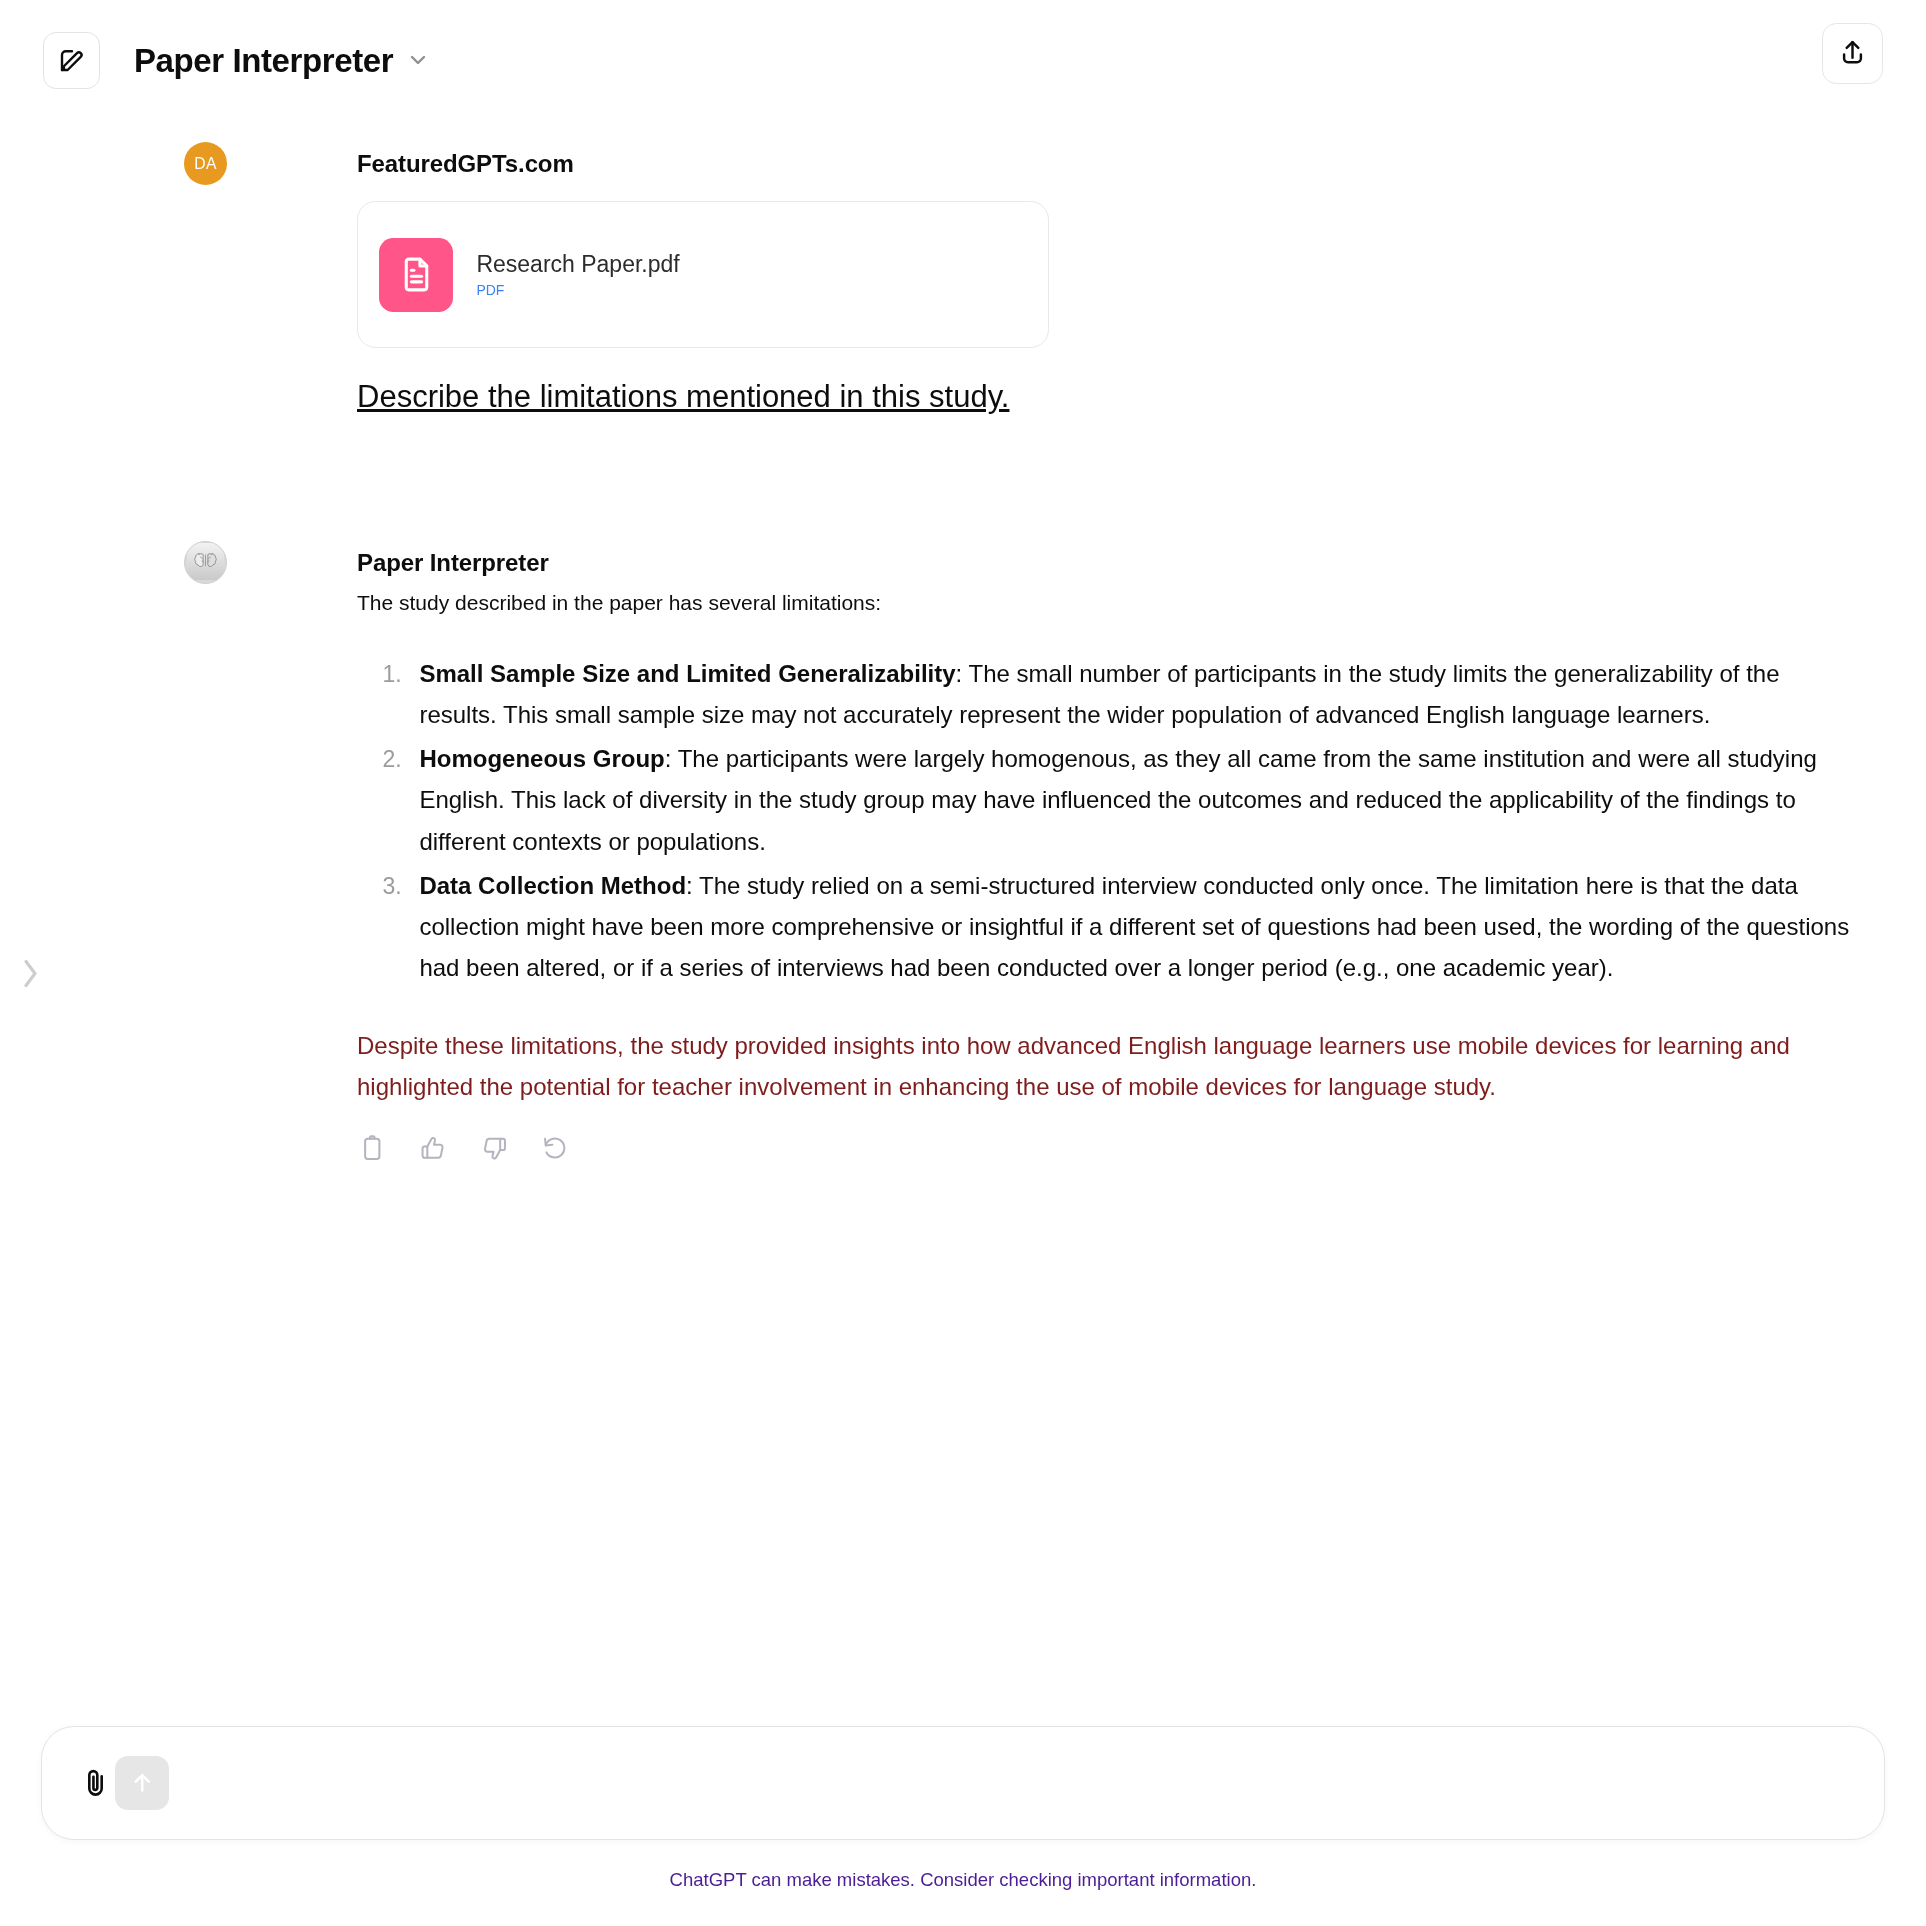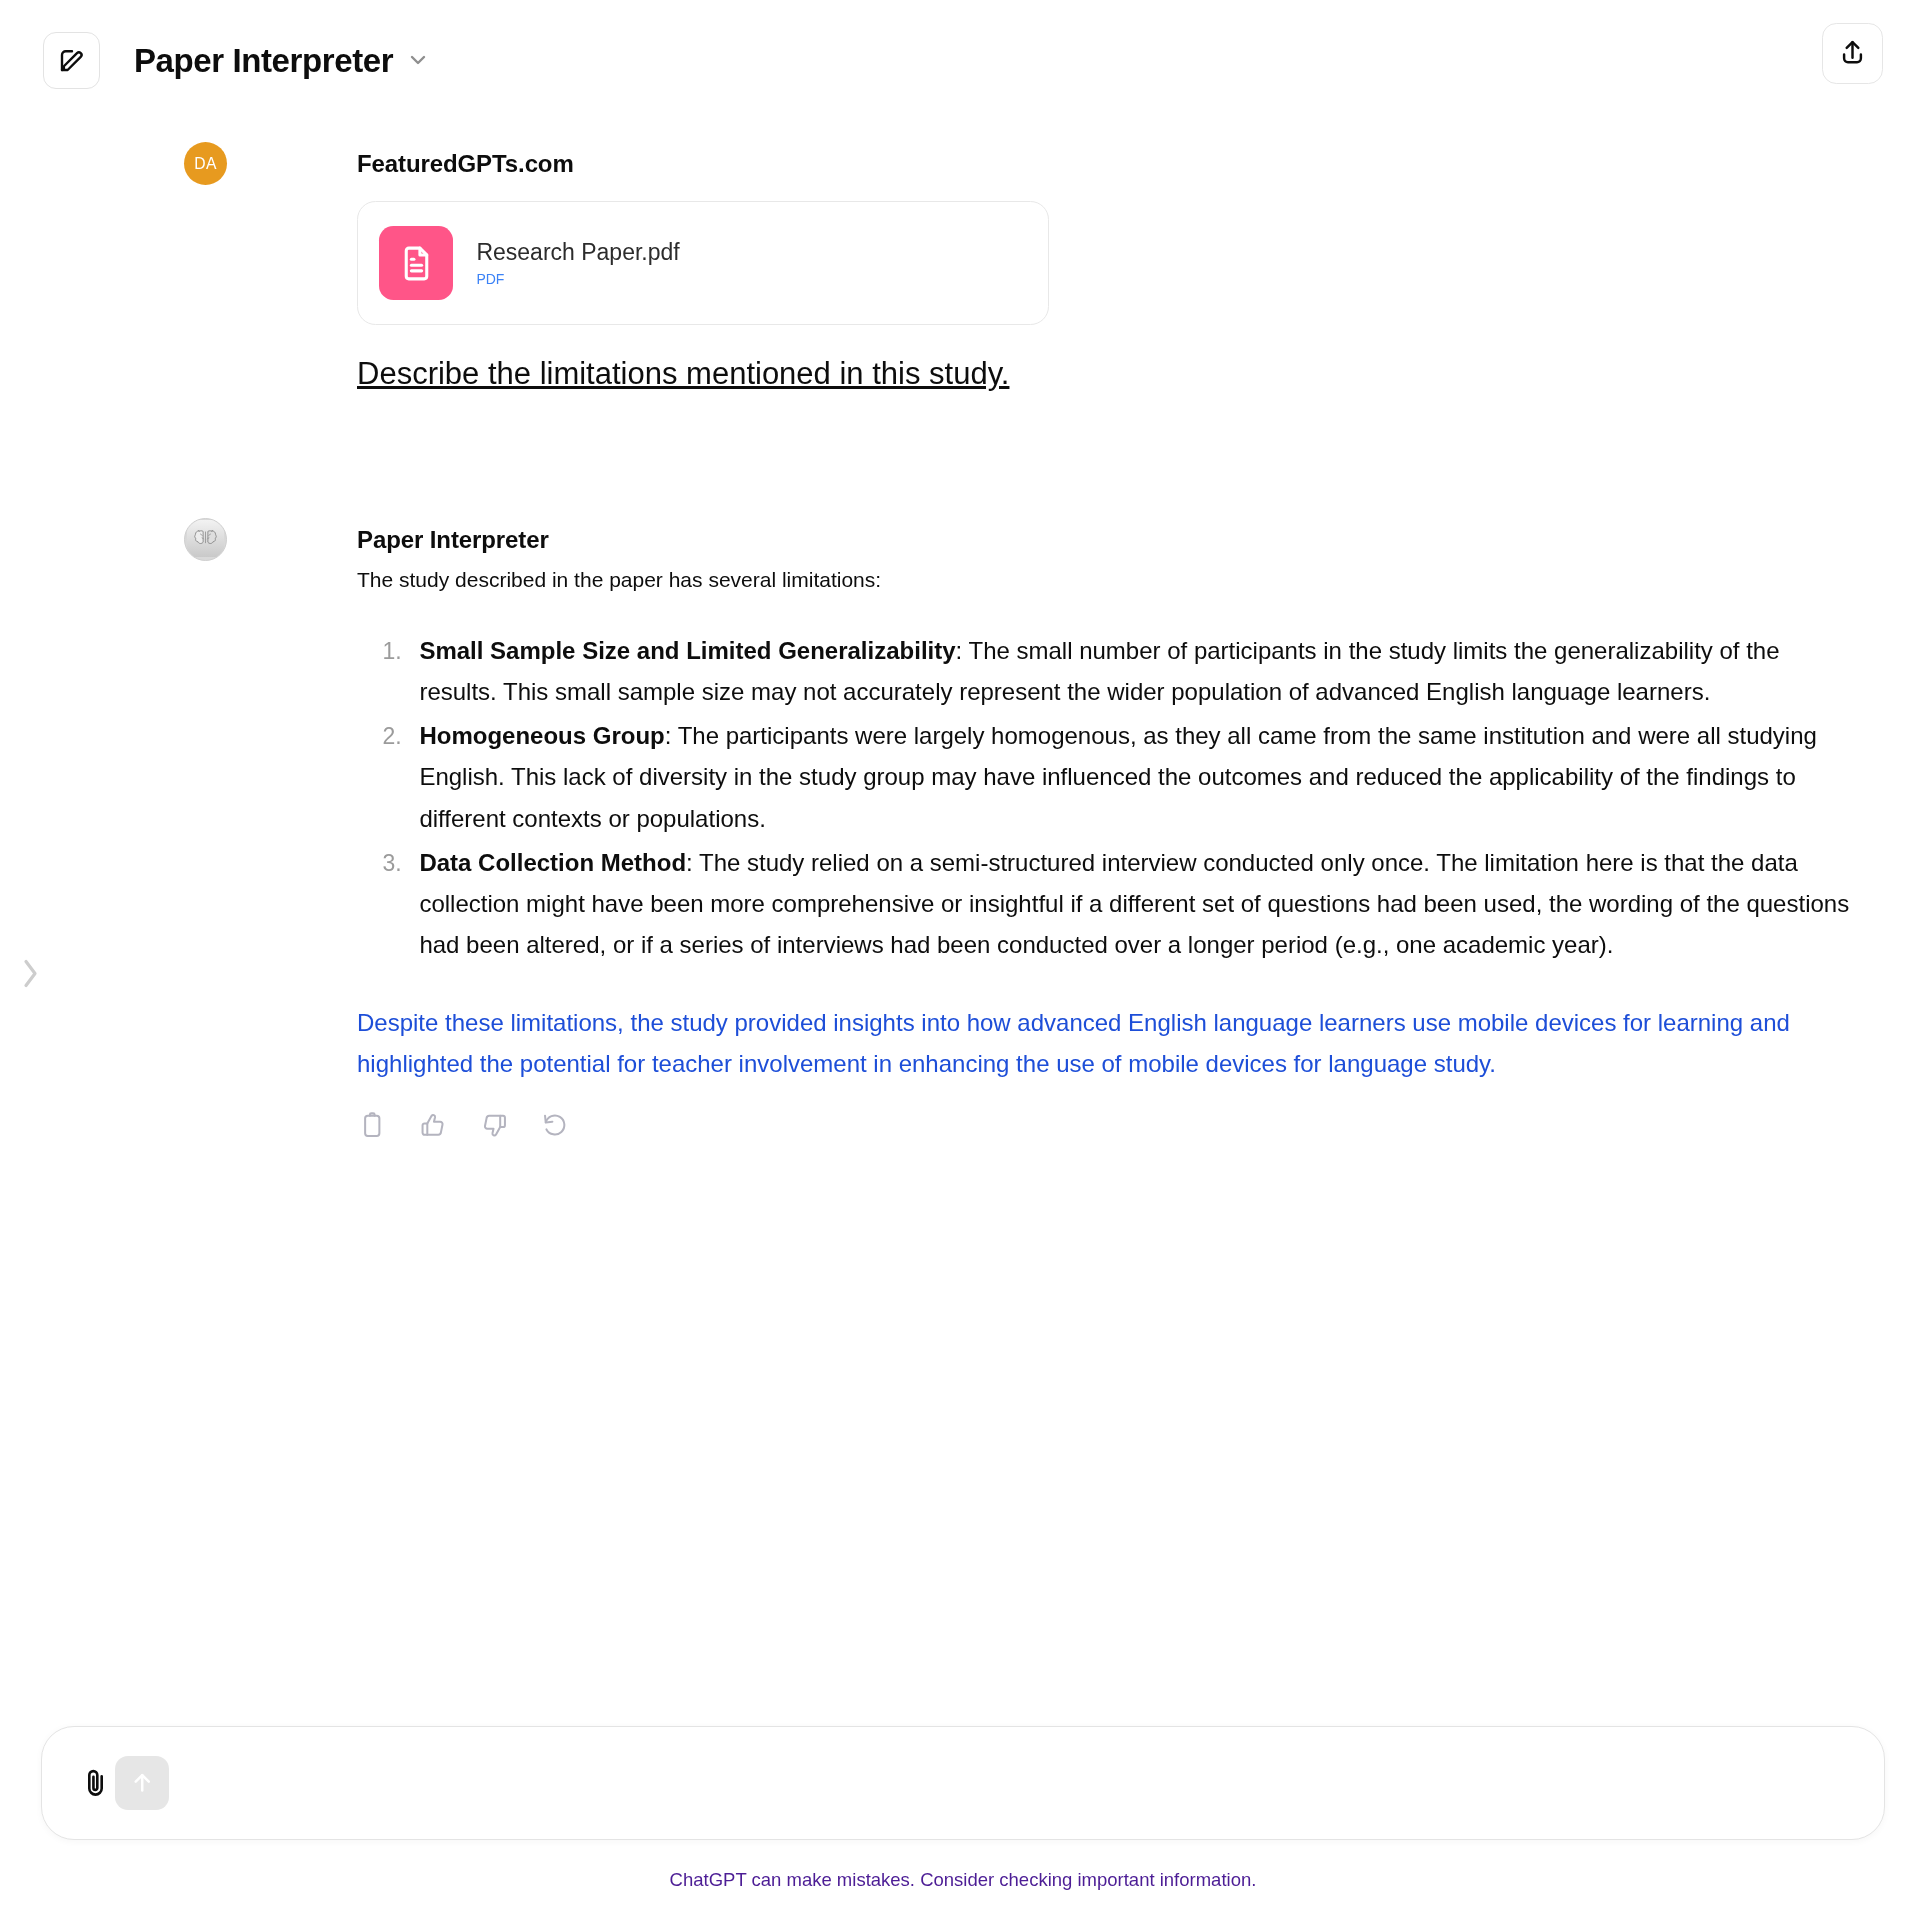--- a/index.html
+++ b/index.html
@@ -100,21 +100,21 @@
     font-weight: 700;
     letter-spacing: -0.1px;
     line-height: 43px;
     color: #0d0d0d;
   }
 
   
   .file-card {
     margin-top: 15.7px;
     width: 692px;
-    height: 124px;
+    height: 147px;
     border: 1.4px solid #e8e8e8;
     border-radius: 18.5px;
     background: #fff;
     display: flex;
     align-items: center;
     padding: 0 21.4px;
     gap: 23px;
     cursor: pointer;
   }
   .file-icon {
@@ -156,21 +156,21 @@
   }
   ol.limitations li::marker {
     color: #9b9b9b;
     font-size: 23px;
   }
   ol.limitations li b { font-weight: 700; }
   .closing-text {
     margin-top: 36px;
     font-size: 24px;
     line-height: 1.72;
-    color: #1d4ed8;
+    color: #7f1d1d;
   }
 
   
   .actions {
     display: flex;
     gap: 30px;
     margin-top: 27px;
     align-items: center;
   }
   .action-btn {

